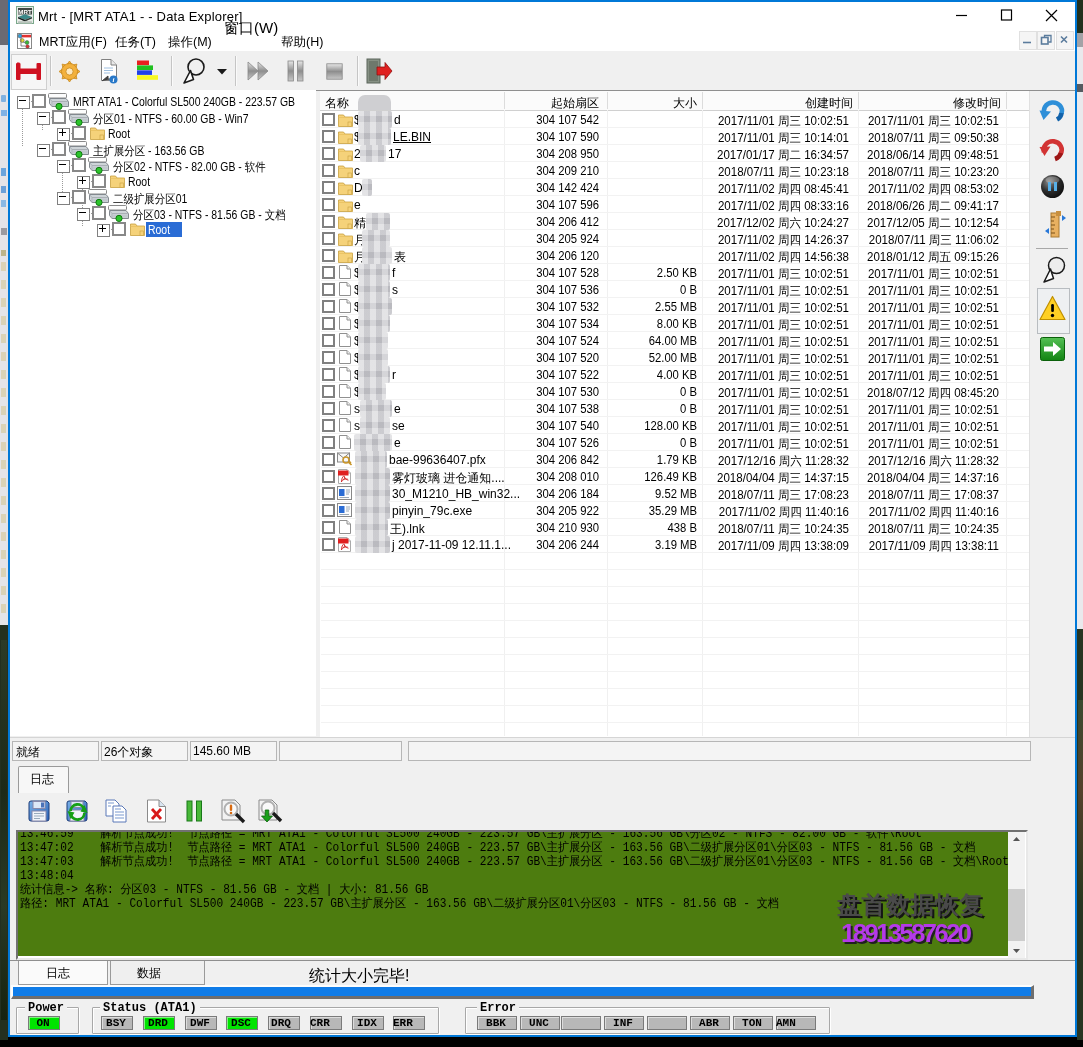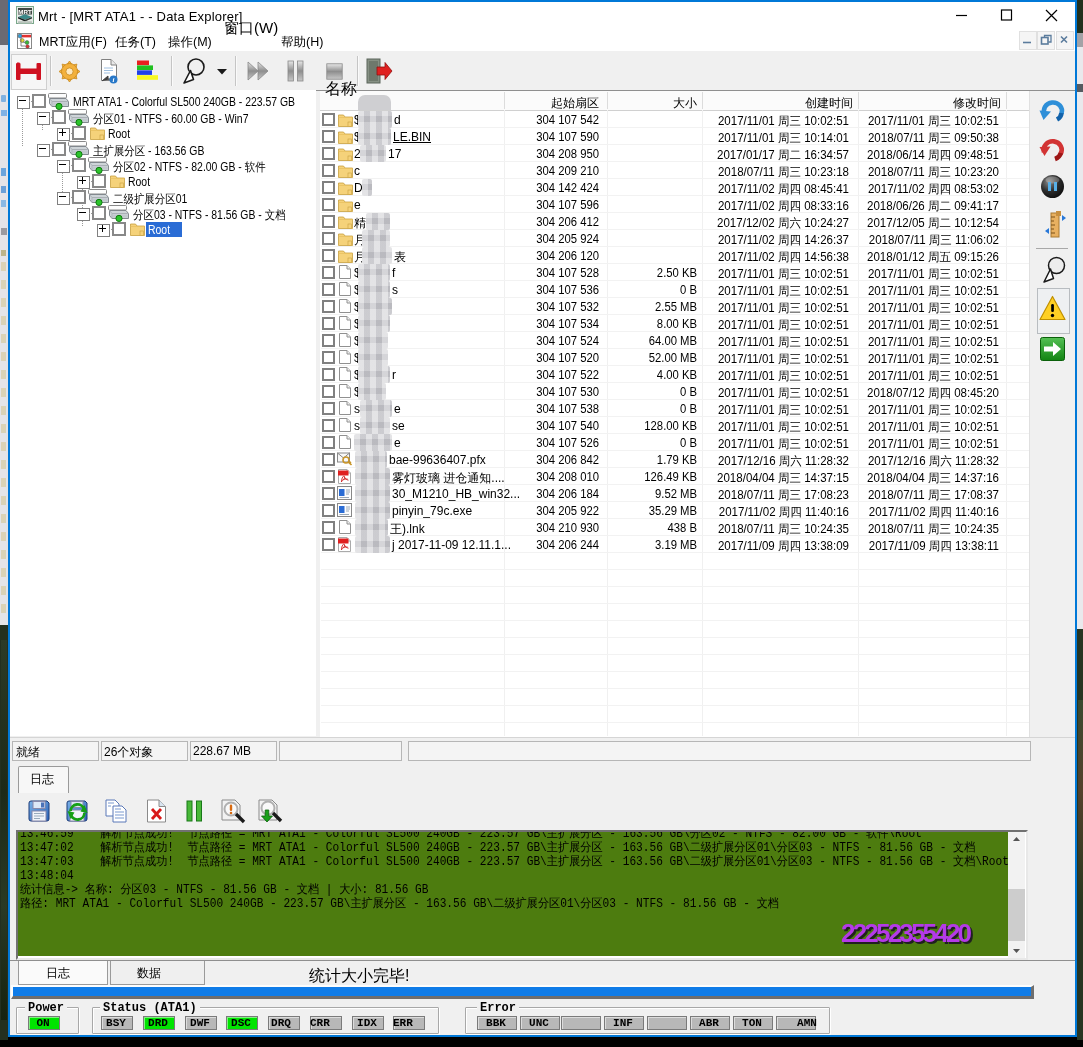--- a/index.html
+++ b/index.html
@@ -275,21 +275,21 @@
 <div class="ab" style="left:146px;top:222px;width:36px;height:15px;background:#2a6cd5"></div>
 <div class="t" style="left:148px;top:223px;font-size:12px;color:#fff;transform:scaleX(0.87);transform-origin:0 0">Root</div>
 <div class="ab" style="left:320px;top:91px;width:710px;height:646px;background:#fff"></div>
 <div class="ab" style="left:320px;top:91px;width:710px;height:19px;background:#fbfbfb;border-bottom:1px solid #d0d0d0"></div>
 <div class="ab" style="left:504px;top:92px;width:1px;height:17px;background:#dcdcdc"></div>
 <div class="ab" style="left:607px;top:92px;width:1px;height:17px;background:#dcdcdc"></div>
 <div class="ab" style="left:702px;top:92px;width:1px;height:17px;background:#dcdcdc"></div>
 <div class="ab" style="left:858px;top:92px;width:1px;height:17px;background:#dcdcdc"></div>
 <div class="ab" style="left:1006px;top:92px;width:1px;height:17px;background:#dcdcdc"></div>
 <div class="ab" style="left:1029px;top:91px;width:1px;height:646px;background:#e0e0e0"></div>
-<div class="t" style="left:325px;top:79px;font-size:16px;">名称</div>
+<div class="t" style="left:325px;top:95px;font-size:12px;">名称</div>
 <div class="t" style="left:479px;top:95px;width:120px;text-align:right;font-size:12px">起始扇区</div>
 <div class="t" style="left:577px;top:95px;width:120px;text-align:right;font-size:12px">大小</div>
 <div class="t" style="left:733px;top:95px;width:120px;text-align:right;font-size:12px">创建时间</div>
 <div class="t" style="left:881px;top:95px;width:120px;text-align:right;font-size:12px">修改时间</div>
 <div class="ab" style="left:504px;top:110px;width:1px;height:626px;background:#f0f0f0"></div>
 <div class="ab" style="left:607px;top:110px;width:1px;height:626px;background:#f0f0f0"></div>
 <div class="ab" style="left:702px;top:110px;width:1px;height:626px;background:#f0f0f0"></div>
 <div class="ab" style="left:858px;top:110px;width:1px;height:626px;background:#f0f0f0"></div>
 <div class="ab" style="left:1006px;top:110px;width:1px;height:626px;background:#f0f0f0"></div>
 <div class="ab" style="left:321px;top:127px;width:708px;height:1px;background:#f2f2f2"></div>
@@ -683,21 +683,21 @@
 <path d="M4 9.5 L13 9.5 L13 5 L21 12 L13 19 L13 14.5 L4 14.5 Z" fill="#fff"></path>
 </svg>
 <div class="ab" style="left:10px;top:737px;width:1065px;height:25px;background:#f0f0f0;border-top:1px solid #d5d5d5"></div>
 <div class="ab" style="left:12px;top:741px;width:85px;height:18px;background:#f4f4f4;border:1px solid #b6b6b6"></div>
 <div class="ab" style="left:101px;top:741px;width:85px;height:18px;background:#f4f4f4;border:1px solid #b6b6b6"></div>
 <div class="ab" style="left:190px;top:741px;width:85px;height:18px;background:#f4f4f4;border:1px solid #b6b6b6"></div>
 <div class="ab" style="left:279px;top:741px;width:121px;height:18px;background:#f4f4f4;border:1px solid #b6b6b6"></div>
 <div class="ab" style="left:408px;top:741px;width:621px;height:18px;background:#f4f4f4;border:1px solid #b6b6b6"></div>
 <div class="t" style="left:16px;top:744px;font-size:12px;">就绪</div>
 <div class="t" style="left:104px;top:744px;font-size:12px;">26个对象</div>
-<div class="t" style="left:193px;top:744px;font-size:12px;">228.67 MB</div>
+<div class="t" style="left:193px;top:744px;font-size:12px;">145.60 MB</div>
 <div class="ab" style="left:10px;top:762px;width:1065px;height:30px;background:#f0f0f0"></div>
 <div class="ab" style="left:18px;top:766px;width:49px;height:26px;background:#f7f7f7;border:1px solid #9a9a9a;border-bottom:none;border-radius:2px 2px 0 0"></div>
 <div class="t" style="left:30px;top:771px;font-size:12px;">日志</div>
 <svg class="ab" style="left:28px;top:800px" width="22" height="22" viewBox="0 0 22 22">
 <defs>
         <linearGradient id="fl" x1="0" y1="0" x2="1" y2="1">
           <stop offset="0" stop-color="#7ab2e8"></stop>
           <stop offset="1" stop-color="#2a62b8"></stop>
         </linearGradient>
       </defs>
@@ -750,21 +750,22 @@
       <div style="position:absolute;left:2px;top:-5px;font-family:'Liberation Mono',monospace;font-size:12px;line-height:14px;white-space:nowrap;transform:scaleX(0.93);transform-origin:0 0;color:#000">13:46:59&nbsp;&nbsp;&nbsp;&nbsp;解析节点成功!&nbsp;&nbsp;节点路径&nbsp;=&nbsp;MRT&nbsp;ATA1&nbsp;-&nbsp;Colorful&nbsp;SL500&nbsp;240GB&nbsp;-&nbsp;223.57&nbsp;GB\主扩展分区&nbsp;-&nbsp;163.56&nbsp;GB\分区02&nbsp;-&nbsp;NTFS&nbsp;-&nbsp;82.00&nbsp;GB&nbsp;-&nbsp;软件\Root<br>13:47:02&nbsp;&nbsp;&nbsp;&nbsp;解析节点成功!&nbsp;&nbsp;节点路径&nbsp;=&nbsp;MRT&nbsp;ATA1&nbsp;-&nbsp;Colorful&nbsp;SL500&nbsp;240GB&nbsp;-&nbsp;223.57&nbsp;GB\主扩展分区&nbsp;-&nbsp;163.56&nbsp;GB\二级扩展分区01\分区03&nbsp;-&nbsp;NTFS&nbsp;-&nbsp;81.56&nbsp;GB&nbsp;-&nbsp;文档<br>13:47:03&nbsp;&nbsp;&nbsp;&nbsp;解析节点成功!&nbsp;&nbsp;节点路径&nbsp;=&nbsp;MRT&nbsp;ATA1&nbsp;-&nbsp;Colorful&nbsp;SL500&nbsp;240GB&nbsp;-&nbsp;223.57&nbsp;GB\主扩展分区&nbsp;-&nbsp;163.56&nbsp;GB\二级扩展分区01\分区03&nbsp;-&nbsp;NTFS&nbsp;-&nbsp;81.56&nbsp;GB&nbsp;-&nbsp;文档\Root<br>13:48:04<br>统计信息-&gt;&nbsp;名称:&nbsp;分区03&nbsp;-&nbsp;NTFS&nbsp;-&nbsp;81.56&nbsp;GB&nbsp;-&nbsp;文档&nbsp;|&nbsp;大小:&nbsp;81.56&nbsp;GB<br>路径:&nbsp;MRT&nbsp;ATA1&nbsp;-&nbsp;Colorful&nbsp;SL500&nbsp;240GB&nbsp;-&nbsp;223.57&nbsp;GB\主扩展分区&nbsp;-&nbsp;163.56&nbsp;GB\二级扩展分区01\分区03&nbsp;-&nbsp;NTFS&nbsp;-&nbsp;81.56&nbsp;GB&nbsp;-&nbsp;文档</div>
     </div>
 <div class="ab" style="left:1008px;top:832px;width:17px;height:126px;background:#f2f2f2"></div>
 <div class="ab" style="left:1008px;top:832px;width:17px;height:15px;background:#f2f2f2"><svg width="17" height="15">
         <path d="M5 9 L8.5 5 L12 9 Z" fill="#555"></path>
       </svg></div>
 <div class="ab" style="left:1008px;top:889px;width:17px;height:52px;background:#cdcdcd"></div>
 <div class="ab" style="left:1008px;top:943px;width:17px;height:15px;background:#f2f2f2"><svg width="17" height="15">
         <path d="M5 6 L8.5 10 L12 6 Z" fill="#555"></path>
       </svg></div>
-<div class="t" style="left:841px;top:918px;font-size:26px;font-weight:bold;color:#b43ae8;letter-spacing:-2.8px;text-shadow:2px 2px 0 #202020">22252355420</div>
+<div class="t" style="left:837px;top:889px;font-size:24px;font-weight:bold;color:#4a4a4a;letter-spacing:0.5px;text-shadow:2px 2px 0 #151515">盘首数据恢复</div>
+<div class="t" style="left:841px;top:918px;font-size:26px;font-weight:bold;color:#b43ae8;letter-spacing:-2.8px;text-shadow:2px 2px 0 #202020">18913587620</div>
 <div class="ab" style="left:10px;top:960px;width:1065px;height:27px;background:#f0f0f0"></div>
 <div class="ab" style="left:10px;top:960px;width:1065px;height:1px;background:#8f8f8f"></div>
 <div class="ab" style="left:18px;top:961px;width:88px;height:23px;background:#fafafa;border:1px solid #9a9a9a;border-top:none"></div>
 <div class="t" style="left:46px;top:965px;font-size:12px;">日志</div>
 <div class="ab" style="left:110px;top:961px;width:93px;height:23px;background:#efefef;border:1px solid #9a9a9a;border-top:none"></div>
 <div class="t" style="left:137px;top:965px;font-size:12px;">数据</div>
 <div class="t" style="left:309px;top:966px;font-size:16px;">统计大小完毕!</div>
 <div class="ab" style="left:11px;top:985px;width:1018px;height:9px;background:#0f7ce8;border-top:2px solid #fdfdfd;border-left:2px solid #fdfdfd;border-bottom:3px solid #6e6e6e;border-right:3px solid #6e6e6e"></div>
 <div class="ab" style="left:10px;top:1001px;width:1065px;height:34px;background:#f0f0f0"></div>
 <div class="ab" style="left:16px;top:1007px;width:61px;height:25px;border:1px solid #a8a8a8;border-radius:1px;box-shadow:1px 1px 0 #fff, inset 1px 1px 0 #fff"></div>
@@ -797,13 +798,13 @@
 <div class="t" style="left:520px;top:1017px;font-size:11px;font-family:'Liberation Mono',monospace;font-weight:bold;width:38px;text-align:center">UNC</div>
 <div class="ab" style="left:561px;top:1016px;width:38px;height:12px;background:#b8b8b8;border:1px solid #7a7a7a;box-shadow:inset 1px 1px 0 rgba(255,255,255,0.5)"></div>
 <div class="ab" style="left:604px;top:1016px;width:38px;height:12px;background:#b8b8b8;border:1px solid #7a7a7a;box-shadow:inset 1px 1px 0 rgba(255,255,255,0.5)"></div>
 <div class="t" style="left:604px;top:1017px;font-size:11px;font-family:'Liberation Mono',monospace;font-weight:bold;width:38px;text-align:center">INF</div>
 <div class="ab" style="left:647px;top:1016px;width:38px;height:12px;background:#b8b8b8;border:1px solid #7a7a7a;box-shadow:inset 1px 1px 0 rgba(255,255,255,0.5)"></div>
 <div class="ab" style="left:690px;top:1016px;width:38px;height:12px;background:#b8b8b8;border:1px solid #7a7a7a;box-shadow:inset 1px 1px 0 rgba(255,255,255,0.5)"></div>
 <div class="t" style="left:690px;top:1017px;font-size:11px;font-family:'Liberation Mono',monospace;font-weight:bold;width:38px;text-align:center">ABR</div>
 <div class="ab" style="left:733px;top:1016px;width:38px;height:12px;background:#b8b8b8;border:1px solid #7a7a7a;box-shadow:inset 1px 1px 0 rgba(255,255,255,0.5)"></div>
 <div class="t" style="left:733px;top:1017px;font-size:11px;font-family:'Liberation Mono',monospace;font-weight:bold;width:38px;text-align:center">TON</div>
 <div class="ab" style="left:776px;top:1016px;width:38px;height:12px;background:#b8b8b8;border:1px solid #7a7a7a;box-shadow:inset 1px 1px 0 rgba(255,255,255,0.5)"></div>
-<div class="t" style="left:776px;top:1017px;font-size:11px;font-family:'Liberation Mono',monospace;font-weight:bold;width:62px;text-align:center">AMN</div>
+<div class="t" style="left:776px;top:1017px;font-size:11px;font-family:'Liberation Mono',monospace;font-weight:bold;width:62px;">AMN</div>
 </div>
 </body></html>

